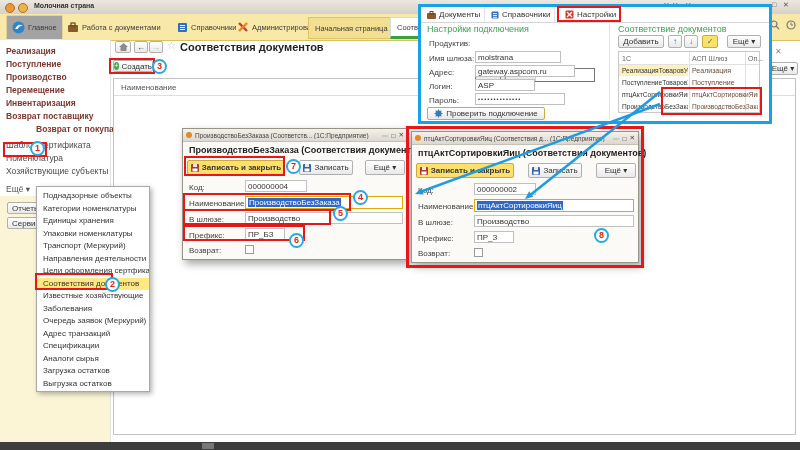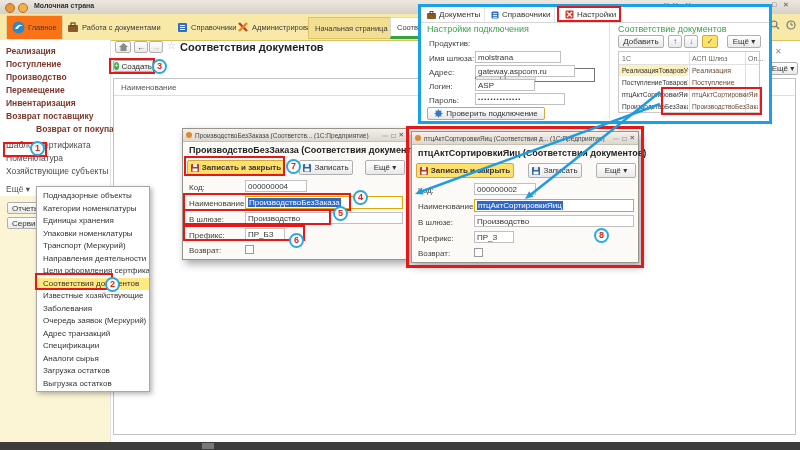--- a/index.html
+++ b/index.html
@@ -5,21 +5,21 @@
   html,body{margin:0;padding:0;background:#9a9a9a;}
   #screen{position:relative;width:800px;height:450px;overflow:hidden;
     font-family:"Liberation Sans","DejaVu Sans",sans-serif;background:#fff;}
   .abs{position:absolute;}
   .titlebar{position:absolute;left:0;top:0;width:800px;height:14px;
     background:linear-gradient(#ece8e0,#d5d1c8);border-bottom:1px solid #b9b5ac;
     font-size:7px;color:#333;}
   .ribbon{position:absolute;left:0;top:14px;width:800px;height:26px;background:#f8e9a8;border-bottom:1px solid #d8c162;}
   .rtab{position:absolute;top:1px;height:24px;display:flex;align-items:center;gap:3px;
     font-size:7.5px;color:#3a3a3a;padding:0 5px;white-space:nowrap;box-sizing:border-box;}
-  .rtab.white{background:#f97316;border:1px solid #e0d398;border-bottom:none;border-radius:2px 2px 0 0;}
+  .rtab.white{background:#a3a3a3;border:1px solid #e0d398;border-bottom:none;border-radius:2px 2px 0 0;}
   .ptab{position:absolute;top:3px;height:22px;display:flex;align-items:center;font-size:7.5px;color:#3a3a3a;
     padding:0 6px;white-space:nowrap;box-sizing:border-box;}
   .ptab.idle{background:#f3df92;border:1px solid #dcc465;}
   .ptab.active{background:#ffffff;border:1px solid #d9d9d9;border-bottom:3px solid #3aa13a;}
   .sidebar{position:absolute;left:0;top:40px;width:110px;height:402px;background:#fff;border-right:1px solid #e3e3e3;}
   .side-item{position:absolute;left:6px;font-size:8.5px;white-space:nowrap;color:#4a4a4a;}
   .side-bold{font-weight:bold;color:#7d372c;}
   .sidepanel{position:absolute;left:0;top:156px;width:110px;height:246px;background:#fbf5d6;}
   .btn{position:absolute;display:flex;align-items:center;justify-content:center;gap:3px;
     background:linear-gradient(#ffffff,#e9e9e9);border:1px solid #b0b0b0;border-radius:2px;

